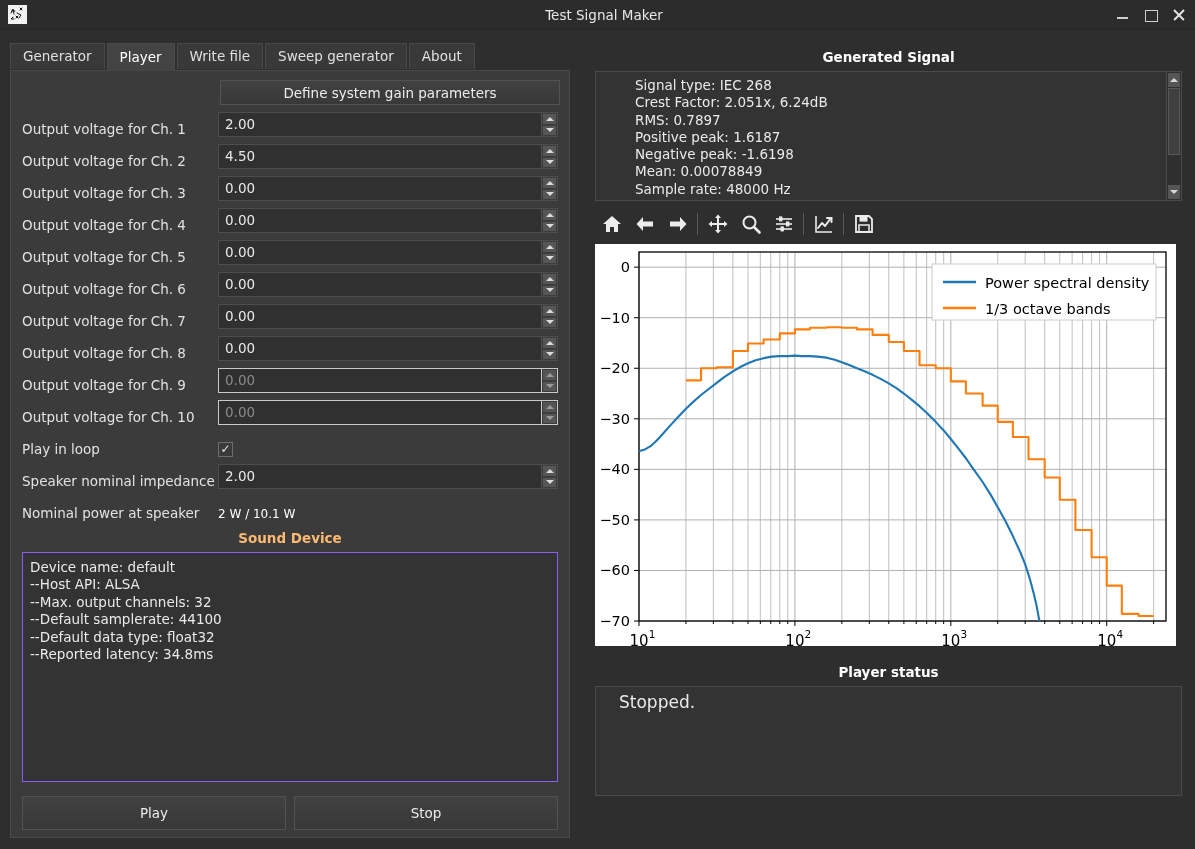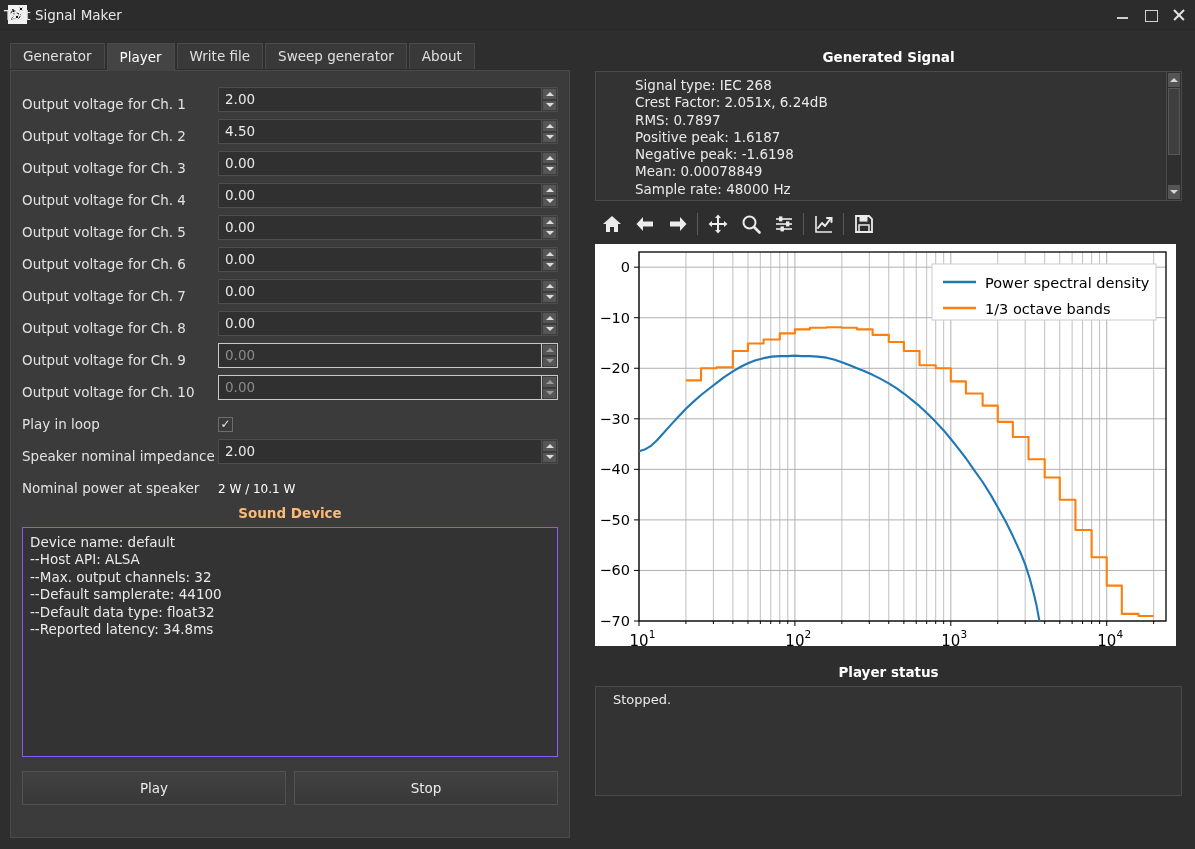--- a/index.html
+++ b/index.html
@@ -21,21 +21,21 @@
     border-bottom: 1px solid #262626;
   }
   #app-icon {
     width: 19px; height: 19px; margin-left: 8px;
     background: #f2f2f2;
     position: relative; overflow: hidden;
     flex: none;
   }
   #app-icon svg { position: absolute; left: 0; top: 0; }
   #win-title {
-    position: absolute; left: 4px; right: 0; 
+    position: absolute; left: 13px; right: 0; text-align: center;
     font-size: 13.5px; color: #e8e8e8; pointer-events: none;
   }
   #win-btns {
     margin-left: auto; margin-right: 9px;
     display: flex; align-items: center; gap: 14px;
   }
   .wbtn { width: 14px; height: 14px; position: relative; cursor: pointer; }
   .wbtn.min::after { content: ""; position: absolute; left: 1px; bottom: 3px; width: 11px; height: 1.6px; background: #cfcfcf; }
   .wbtn.max::after { content: ""; position: absolute; left: 1px; top: 2px; width: 11px; height: 10px; border: 1.6px solid #cfcfcf; }
   .wbtn.cls::before, .wbtn.cls::after {
@@ -222,21 +222,21 @@
   #plot {
     margin: 3px 13px 0 13px;
     width: 581px; height: 402px;
     background: #ffffff;
     position: relative;
   }
   #ps-title { margin-top: 18px; }
   #ps-box {
     margin: 6px 13px 0 13px; height: 110px;
     background: #333333; border: 1px solid #4a4a4a;
-    padding: 5px 17px; font-size: 13px; color: #eaeaea;
+    padding: 5px 23px; font-size: 17px; color: #eaeaea;
   }
 </style>
 </head>
 <body>
 
 <div id="titlebar">
   <div id="app-icon">
     <svg width="19" height="19" viewBox="0 0 19 19">
       <g stroke="#111" stroke-width="1" fill="none" stroke-linecap="round">
         <path d="M3 8 L5 4 L6 9"></path>
@@ -266,20 +266,21 @@
         <div class="tab"><span>Generator</span></div>
         <div class="tab active"><span>Player</span></div>
         <div class="tab"><span>Write file</span></div>
         <div class="tab"><span>Sweep generator</span></div>
         <div class="tab"><span>About</span></div>
       </div>
 
     <div id="tabpage">
       <div class="form">
 
+        <button class="wide-btn">Define system gain parameters</button>
 
         <div id="channel-rows">
             <div class="row">
               <div class="lab">Output voltage for Ch. 1</div>
               <div class="spin">
                 <div class="fld">2.00</div>
                 <div class="btns">
                   <div class="ub"></div>
                   <div class="db"></div>
                 </div>

